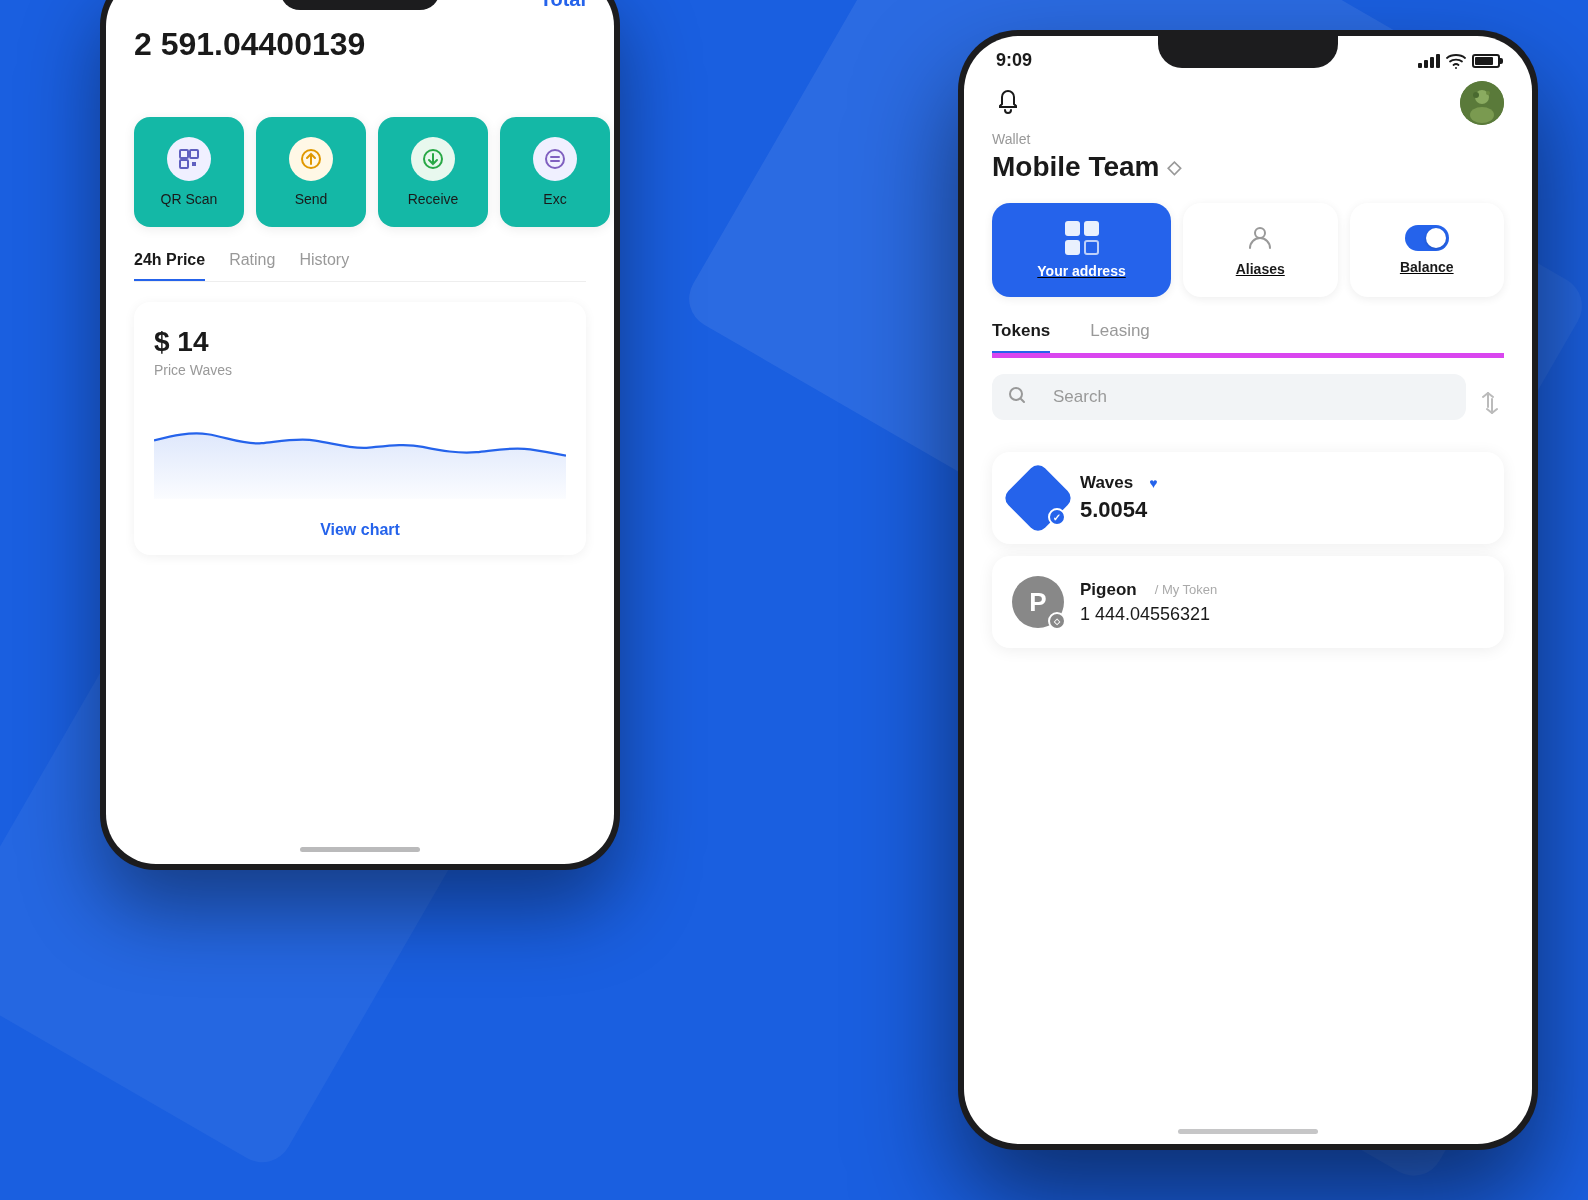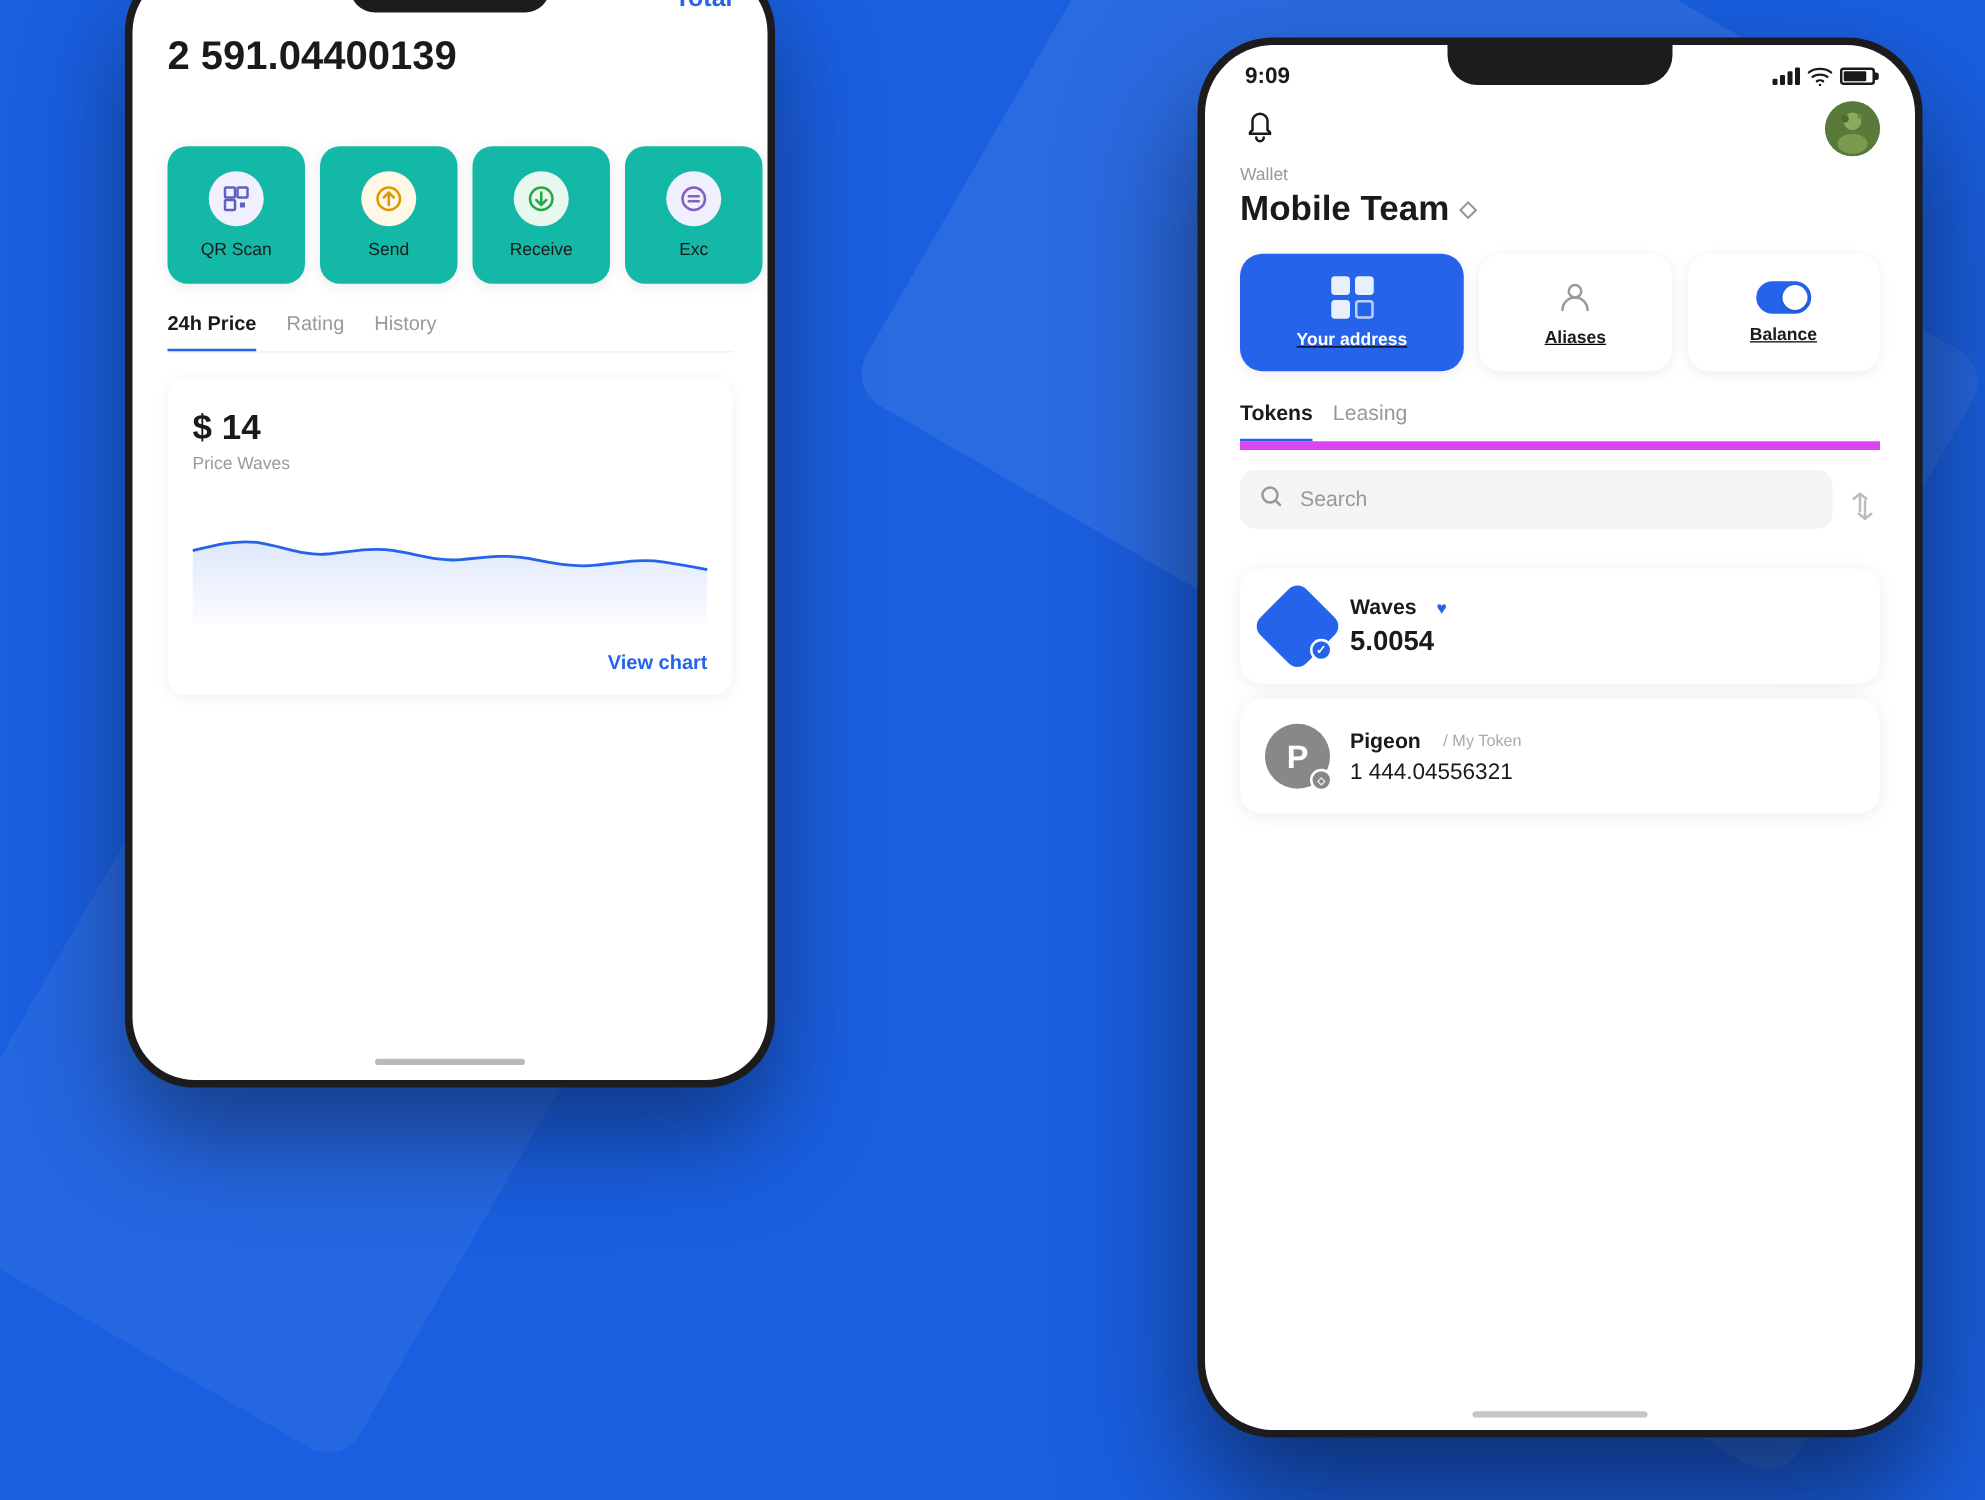--- a/index.html
+++ b/index.html
@@ -161,21 +161,21 @@
       color: #999;
       margin-bottom: 7px;
     }
 
     .chart-svg {
       width: 100%;
       height: 120px;
     }
 
     .view-chart {
-      text-align: right;
+      text-align: center;
       color: #2563eb;
       font-size: 16px;
       font-weight: 600;
       margin-top: 12px;
     }
 
     .phone-back-notch {
       position: absolute;
       top: 6px;
       left: 50%;
@@ -344,22 +344,22 @@
     .action-card.blue .action-card-label {
       color: #fff;
     }
 
     .action-card.white .action-card-label {
       color: #1a1a1a;
     }
 
     .tabs-row {
       display: flex;
-      gap: 16px;
-      border-bottom: 7px solid #d946ef;
+      gap: 40px;
+      border-bottom: 5px solid #d946ef;
       margin-bottom: 16px;
     }
 
     .tab-item {
       font-size: 17px;
       color: #999;
       padding-bottom: 10px;
       cursor: pointer;
       font-weight: 500;
     }
@@ -370,21 +370,21 @@
       border-bottom: 2.5px solid #2563eb;
     }
 
     .search-bar {
       display: flex;
       align-items: center;
       background: #f2f4f6;
       border-radius: 12px;
       padding: 12px 16px;
       margin-bottom: 16px;
-      gap: 14px;
+      gap: 27px;
     }
 
     .search-icon {
       color: #999;
       font-size: 16px;
     }
 
     .search-text {
       font-size: 17px;
       color: #999;

